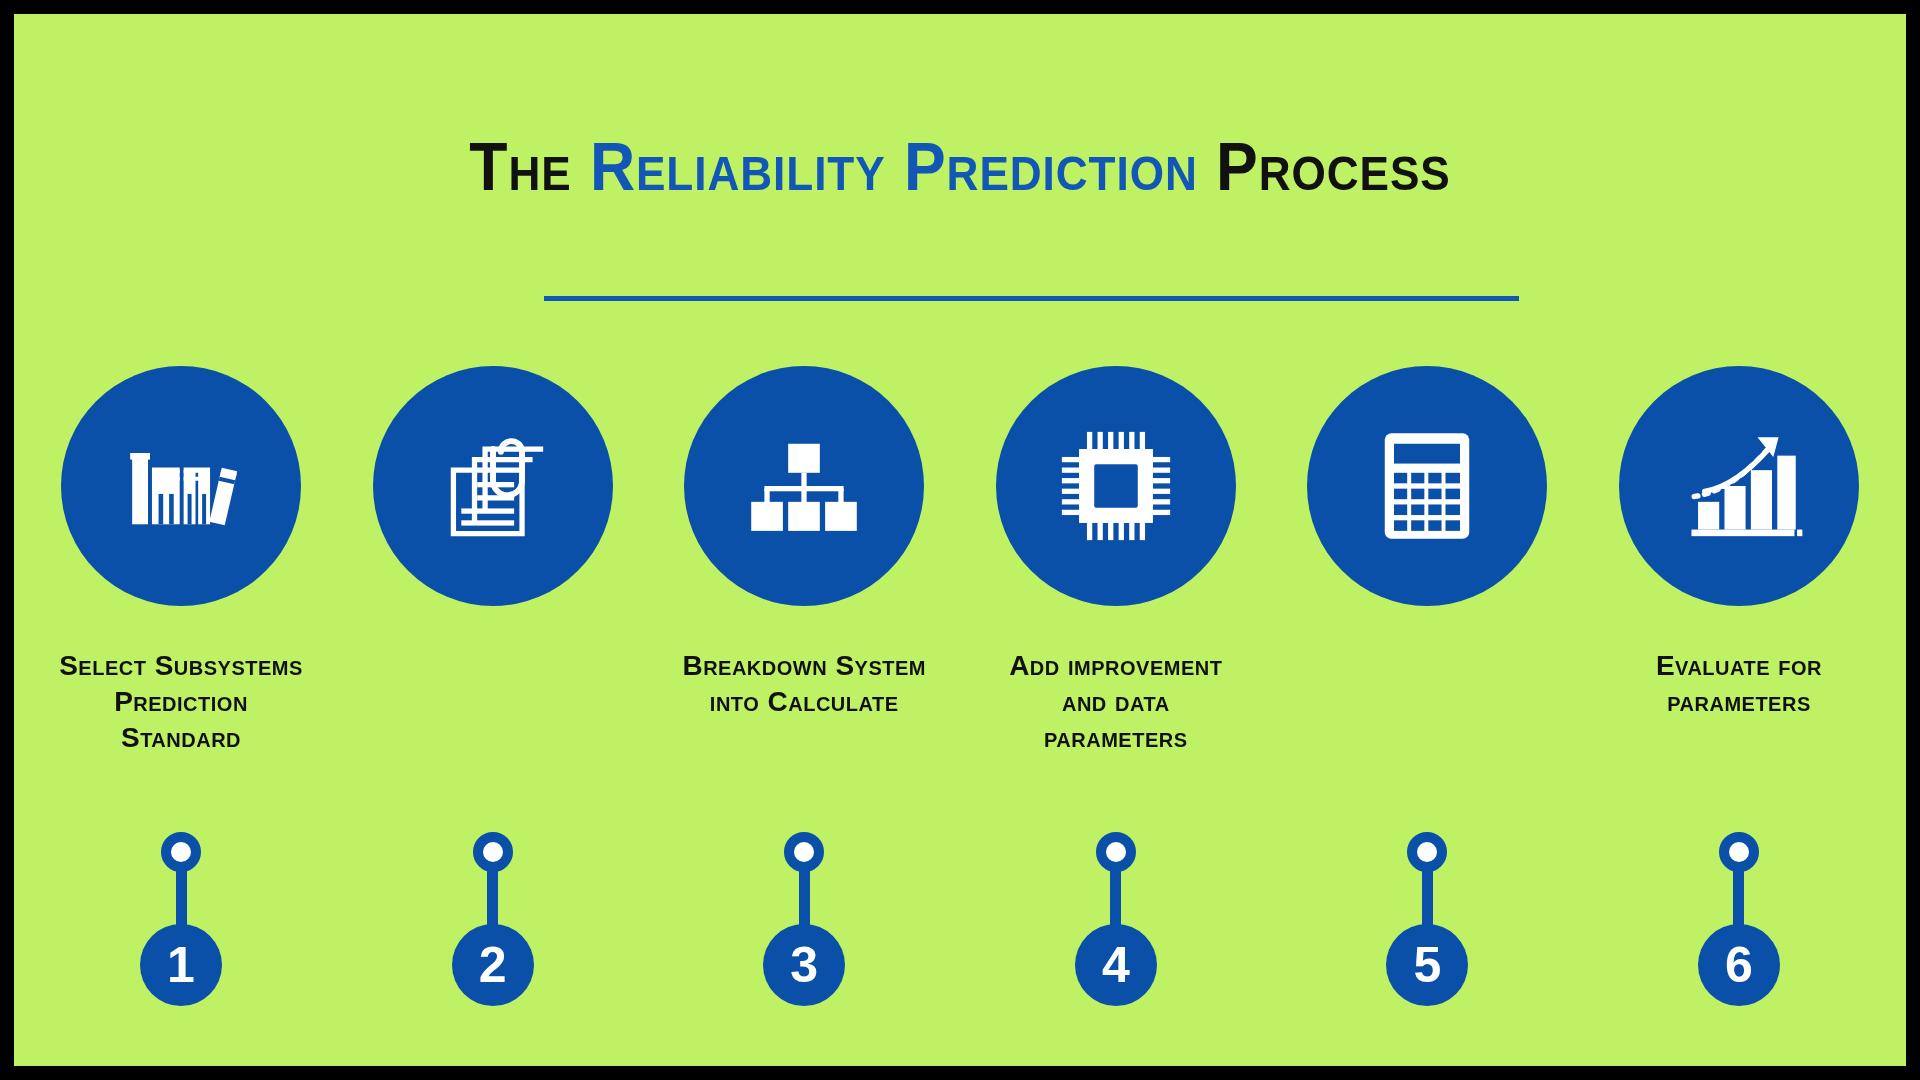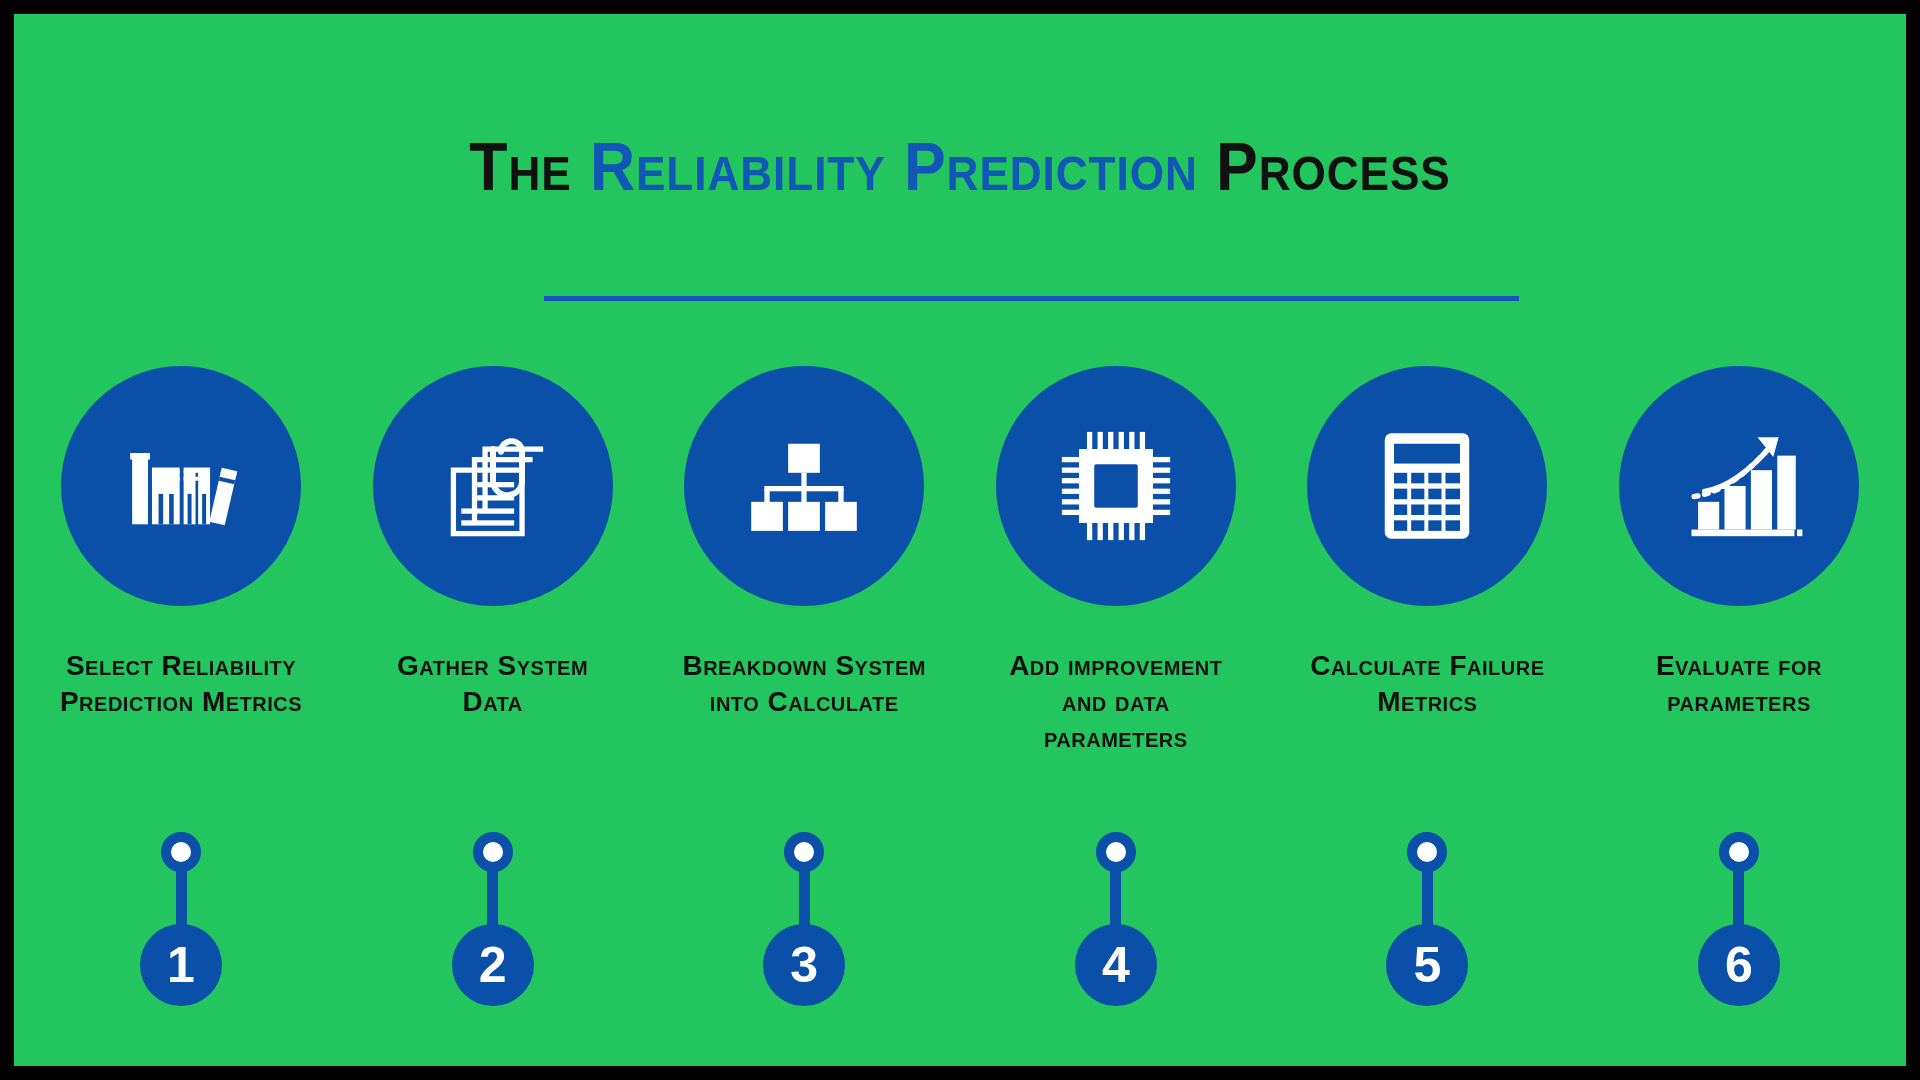--- a/index.html
+++ b/index.html
@@ -6,21 +6,21 @@
   body{
     width:1920px;height:1080px;
     background:#000;
     font-family:"Liberation Sans", sans-serif;
     overflow:hidden;
   }
   .frame{
     position:absolute;
     left:14px;top:14px;
     width:1892px;height:1052px;
-    background:#22c55e;
+    background:#bef264;
     overflow:hidden;
   }
 
   
   .title{
     position:absolute;
     left:0;top:118px;
     width:1892px;
     text-align:center;
     font-size:68px;
@@ -168,41 +168,40 @@
             <rect x="52" y="36" width="20" height="4"></rect>
             <rect x="52" y="43" width="20" height="3"></rect>
             <g transform="rotate(13 82 58)">
               <rect x="76" y="39" width="12" height="40"></rect>
               <rect x="76" y="37" width="12" height="4"></rect>
               <rect x="76" y="44" width="12" height="3" fill="#0B50A8"></rect>
             </g>
           </g>
         </svg>
       </div>
-      <div class="label">Select Reliability Prediction Metrics</div>
+      <div class="label">Select Subsystems Prediction Standard</div>
     </div>
 
     <div class="step">
       <div class="circle">
         <svg viewBox="0 0 100 100">
           <g fill="none" stroke="#ffffff" stroke-width="4">
             <path d="M88 22 H44 V70"></path>
             <path d="M80 30 H36 V78"></path>
             <path d="M72 38 H20 V86 H72 V38"></path>
           </g>
           <g fill="#ffffff">
             <rect x="38" y="47" width="28" height="4"></rect>
             <rect x="38" y="57" width="28" height="4"></rect>
             <rect x="26" y="67" width="40" height="4"></rect>
             <rect x="26" y="76" width="40" height="4"></rect>
           </g>
           <path d="M56 24 a8 8 0 0 1 16 0 v22 a11 11 0 0 1 -22 0 v-24" fill="none" stroke="#ffffff" stroke-width="4.5" stroke-linecap="round"></path>
         </svg>
       </div>
-      <div class="label">Gather System Data</div>
     </div>
 
     <div class="step">
       <div class="circle">
         <svg viewBox="0 0 100 100">
           <g fill="#ffffff">
             <rect x="38" y="18" width="24" height="22"></rect>
             <rect x="48" y="40" width="4" height="12"></rect>
             <rect x="20" y="50" width="60" height="4"></rect>
             <rect x="20" y="52" width="4" height="12"></rect>
@@ -282,21 +281,20 @@
             <rect x="51" y="64" width="10" height="8"></rect>
             <rect x="64" y="64" width="11" height="8"></rect>
 
             <rect x="25" y="76" width="10" height="8"></rect>
             <rect x="38" y="76" width="10" height="8"></rect>
             <rect x="51" y="76" width="10" height="8"></rect>
             <rect x="64" y="76" width="11" height="8"></rect>
           </g>
         </svg>
       </div>
-      <div class="label">Calculate Failure Metrics</div>
     </div>
 
     <div class="step">
       <div class="circle">
         <svg viewBox="0 0 100 100">
           <g fill="#ffffff">
             <rect x="19" y="62" width="16" height="21"></rect>
             <rect x="39" y="50" width="16" height="33"></rect>
             <rect x="59" y="38" width="16" height="45"></rect>
             <rect x="79" y="27" width="14" height="56"></rect>

